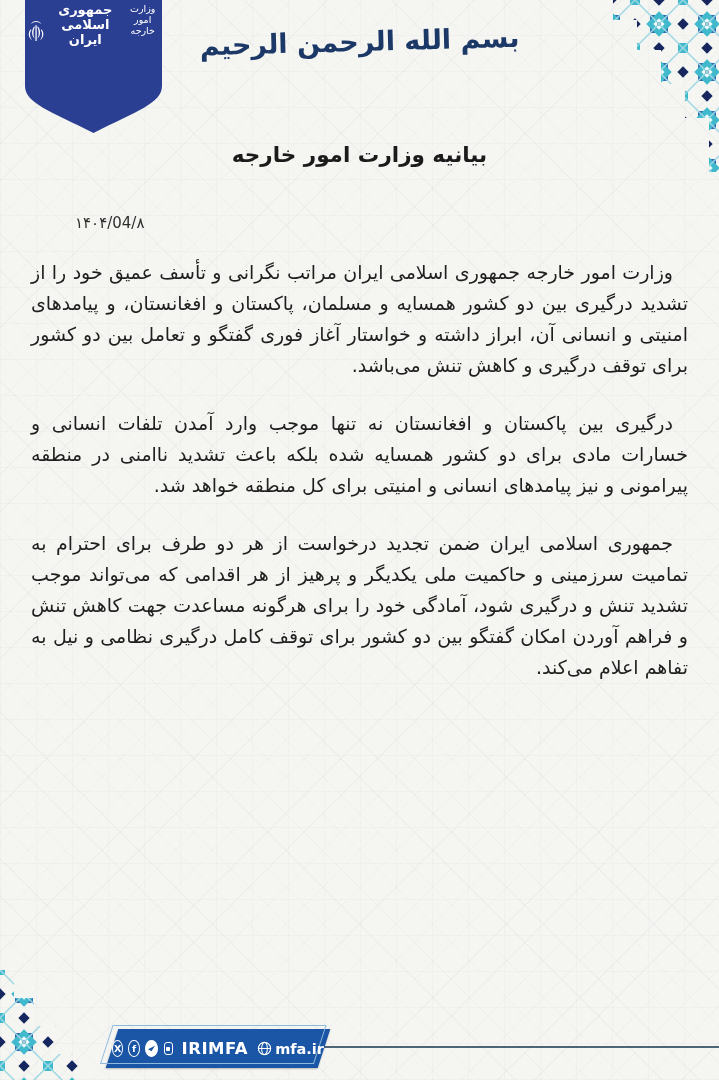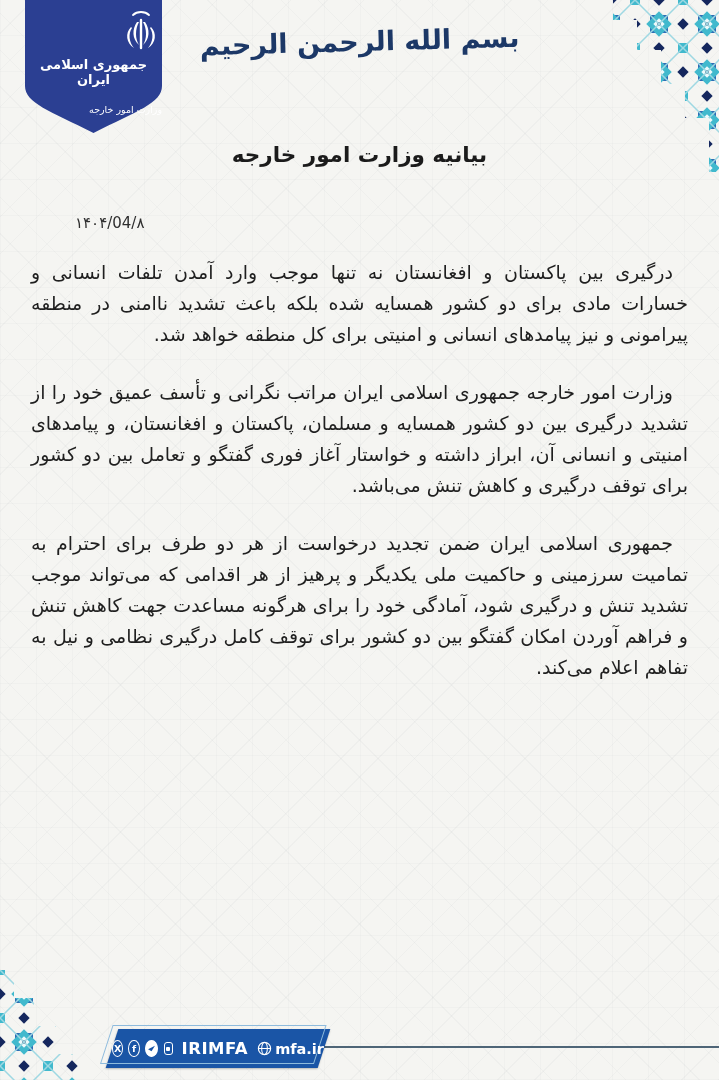--- a/index.html
+++ b/index.html
@@ -18,26 +18,26 @@
 
   
   .corner { position:absolute; pointer-events:none; }
   .corner.tr { top:0; right:0; }
   .corner.bl { bottom:0; left:0; }
 
   
   .badge { position:absolute; left:25px; top:0; width:137px; height:134px; }
   .badge svg.shield { position:absolute; inset:0; }
   .badge .inner {
-    position:absolute; inset:0; display:flex; flex-direction:column;
-    align-items:flex-end; color:#fff; text-align:center;
+    position:absolute; inset:0; display:flex; flex-direction:row;
+    align-items:flex-start; color:#fff; text-align:center;
   }
   .badge .emblem { margin-top:9px; }
   .badge .org1 { font-size:13px; font-weight:700; margin-top:2px; letter-spacing:0; }
-  .badge .org2 { font-size:9.5px; font-weight:400; margin-top:17px; }
+  .badge .org2 { font-size:9.5px; font-weight:400; margin-top:3px; }
 
   
   .bismillah {
     position:absolute; top:26px; left:0; width:100%; text-align:center;
     font-size:27px; font-weight:600; color:#1c3867; transform:rotate(-1.5deg);
     direction:rtl;
   }
 
   
   .title {
@@ -163,22 +163,22 @@
 
   <div class="bismillah">بسم الله الرحمن الرحیم</div>
 
   <div class="title">
     <div>بیانیه وزارت امور خارجه</div>
   </div>
 
   <div class="date">۱۴۰۴/04/۸</div>
 
   <div class="body-text">
+    <p>وزارت امور خارجه جمهوری اسلامی ایران مراتب نگرانی و تأسف عمیق خود را از تشدید درگیری بین دو کشور همسایه و مسلمان، پاکستان و افغانستان، و پیامدهای امنیتی و انسانی آن، ابراز داشته و خواستار آغاز فوری گفتگو و تعامل بین دو کشور برای توقف درگیری و کاهش تنش می‌باشد.</p>
     <p>درگیری بین پاکستان و افغانستان نه تنها موجب وارد آمدن تلفات انسانی و خسارات مادی برای دو کشور همسایه شده بلکه باعث تشدید ناامنی در منطقه پیرامونی و نیز پیامدهای انسانی و امنیتی برای کل منطقه خواهد شد.</p>
-    <p>وزارت امور خارجه جمهوری اسلامی ایران مراتب نگرانی و تأسف عمیق خود را از تشدید درگیری بین دو کشور همسایه و مسلمان، پاکستان و افغانستان، و پیامدهای امنیتی و انسانی آن، ابراز داشته و خواستار آغاز فوری گفتگو و تعامل بین دو کشور برای توقف درگیری و کاهش تنش می‌باشد.</p>
     <p>جمهوری اسلامی ایران ضمن تجدید درخواست از هر دو طرف برای احترام به تمامیت سرزمینی و حاکمیت ملی یکدیگر و پرهیز از هر اقدامی که می‌تواند موجب تشدید تنش و درگیری شود، آمادگی خود را برای هرگونه مساعدت جهت کاهش تنش و فراهم آوردن امکان گفتگو بین دو کشور برای توقف کامل درگیری نظامی و نیل به تفاهم اعلام می‌کند.</p>
   </div>
 
   <div class="footer-line"></div>
 
   <div class="banner">
     <div class="row">
       <span class="fi">X</span>
       <span class="fi">f</span>
       <span class="fi filled">

